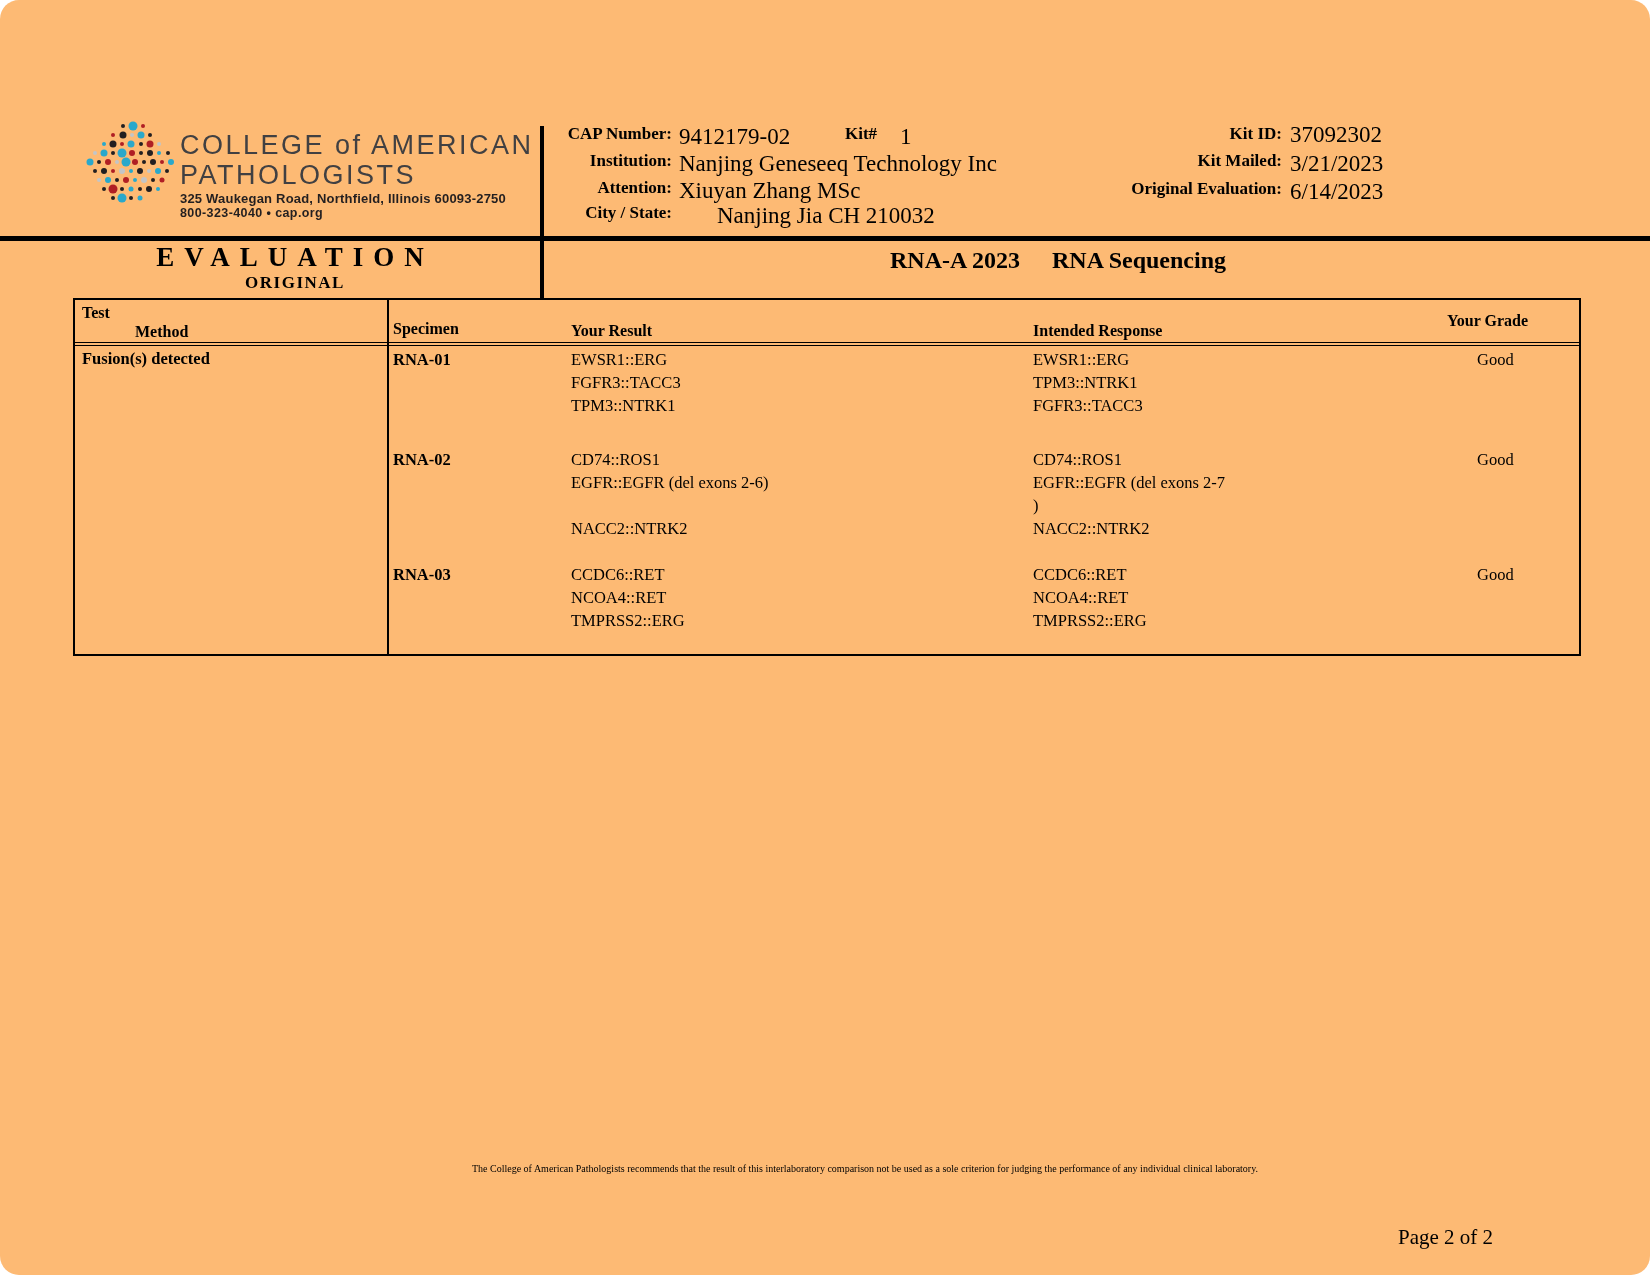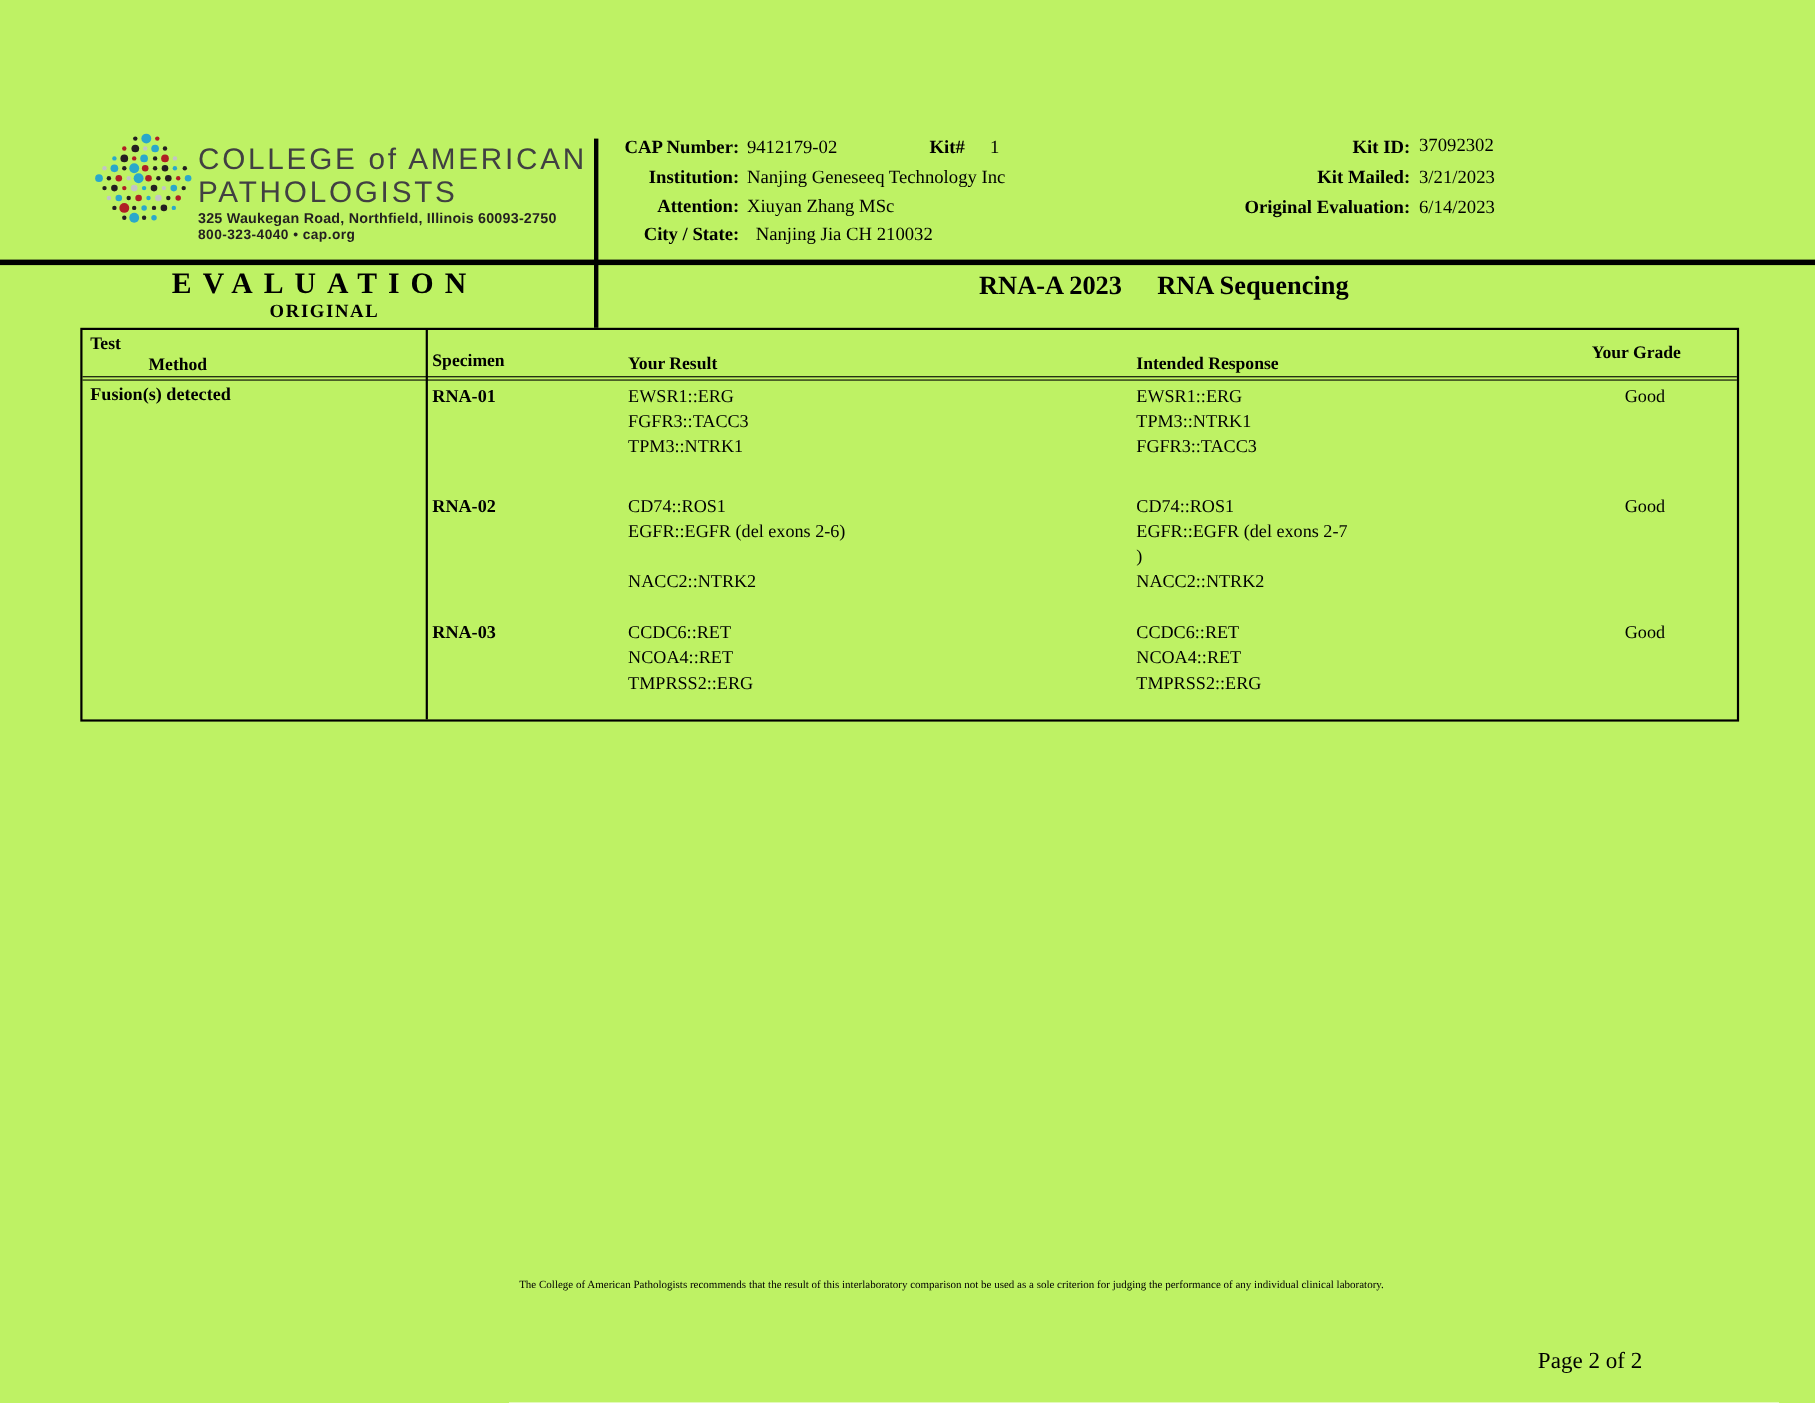--- a/index.html
+++ b/index.html
@@ -1,22 +1,23 @@
 <!DOCTYPE html>
 <html><head>
 <meta charset="utf-8">
 <style>
   html,body{margin:0;padding:0;background:#fff;}
   .page{
     position:relative;
     width:1650px;height:1275px;
-    background:#bef264;
+    background:#fdba74;
     font-family:"Liberation Serif", serif;
     color:#000;
     overflow:hidden;
+    border-radius:19px;
   }
   .abs{position:absolute;}
 
   
   .logo-name{
     font-family:"Liberation Sans", sans-serif;
     font-size:27px;letter-spacing:2.5px;color:#414042;font-weight:400;
     white-space:nowrap;
   }
   .logo-addr{
@@ -25,21 +26,21 @@
     white-space:nowrap;
   }
   .logo-phone{
     font-family:"Liberation Sans", sans-serif;
     font-size:12.5px;font-weight:bold;color:#231f20;letter-spacing:.4px;
     white-space:nowrap;
   }
 
   
   .info-label{font-weight:bold;font-size:17px;text-align:right;white-space:nowrap;}
-  .info-value{font-size:17px;white-space:nowrap;}
+  .info-value{font-size:23px;white-space:nowrap;}
 
   
   .vrule{background:#000;width:4px;}
   .hrule-thick{background:#000;height:5px;}
 
   
   .eval-title{font-size:27px;font-weight:bold;letter-spacing:10px;text-align:center;}
   .eval-sub{font-size:17px;font-weight:bold;letter-spacing:1.5px;text-align:center;}
   .program-title{display:flex;gap:32px;font-size:24px;font-weight:bold;white-space:nowrap;}
 
@@ -144,21 +145,21 @@
   <div class="abs info-label" style="left:845px;top:124px;text-align:left;">Kit#</div>
   <div class="abs info-value" style="left:900px;top:124px;">1</div>
 
   <div class="abs info-label" style="left:522px;width:150px;top:151px;">Institution:</div>
   <div class="abs info-value" style="left:679px;top:151px;">Nanjing Geneseeq Technology Inc</div>
 
   <div class="abs info-label" style="left:522px;width:150px;top:178px;">Attention:</div>
   <div class="abs info-value" style="left:679px;top:178px;">Xiuyan Zhang MSc</div>
 
   <div class="abs info-label" style="left:522px;width:150px;top:203px;">City / State:</div>
-  <div class="abs info-value" style="left:687px;top:203px;">Nanjing Jia CH 210032</div>
+  <div class="abs info-value" style="left:717px;top:203px;">Nanjing Jia CH 210032</div>
 
   <div class="abs info-label" style="left:1060px;width:222px;top:124px;">Kit ID:</div>
   <div class="abs info-value" style="left:1290px;top:122px;">37092302</div>
 
   <div class="abs info-label" style="left:1060px;width:222px;top:151px;">Kit Mailed:</div>
   <div class="abs info-value" style="left:1290px;top:151px;">3/21/2023</div>
 
   <div class="abs info-label" style="left:1060px;width:222px;top:179px;">Original Evaluation:</div>
   <div class="abs info-value" style="left:1290px;top:179px;">6/14/2023</div>
 

